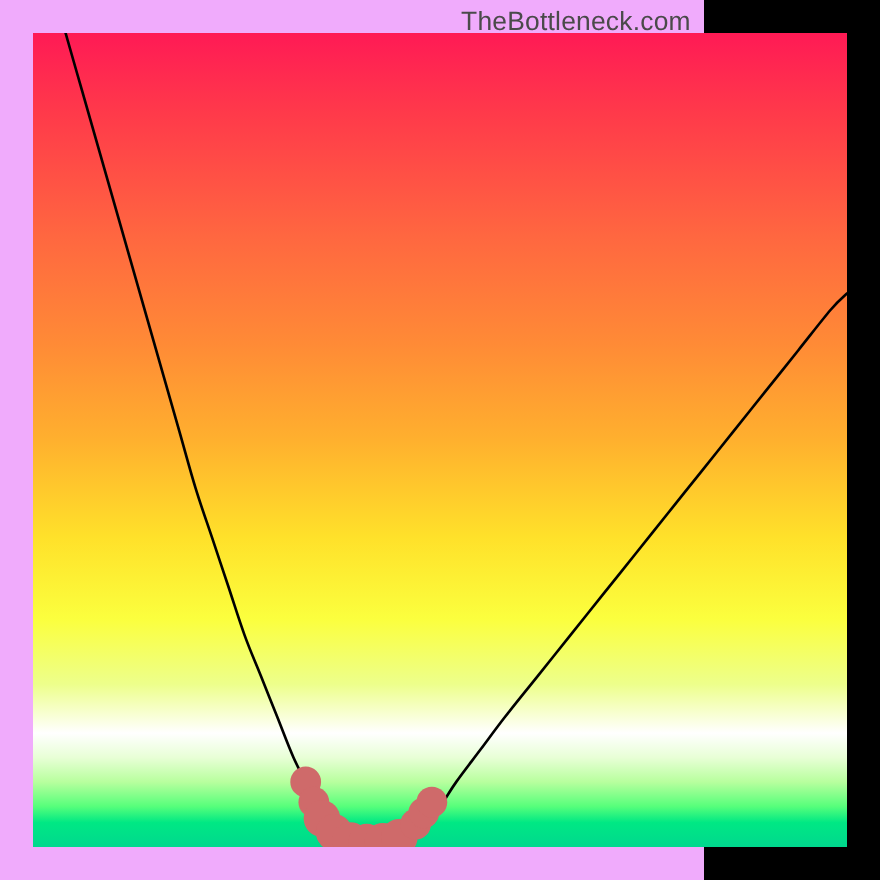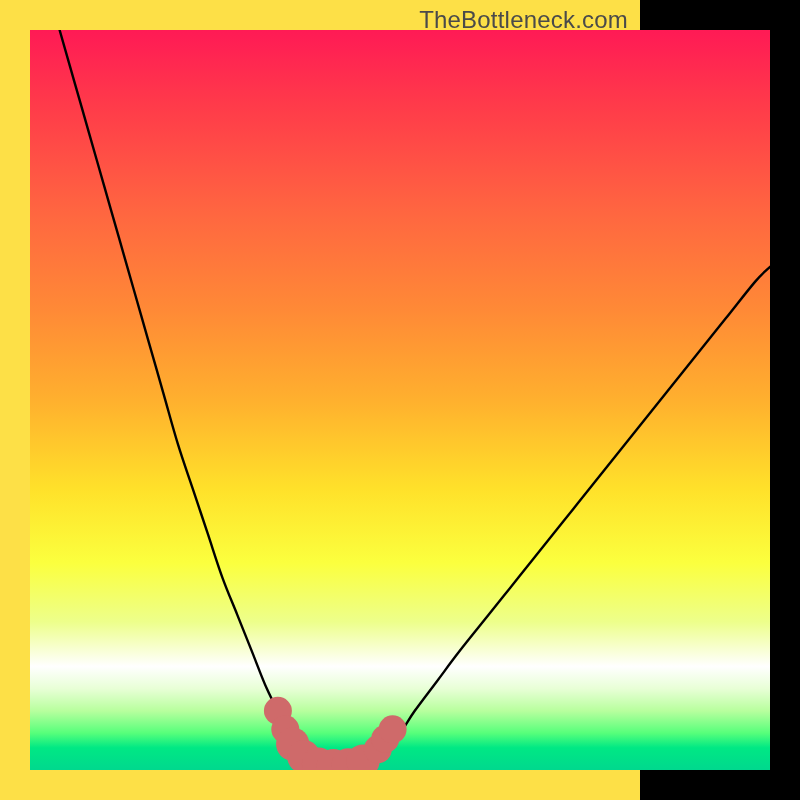--- a/index.html
+++ b/index.html
@@ -8,21 +8,21 @@
     width: 800px;
     height: 800px;
     overflow: hidden;
     background: #000;
     font-family: Arial, Helvetica, sans-serif;
   }
   .frame {
     position: relative;
     width: 640px;
     height: 800px;
-    background: #fde047;
+    background: #f0abfc;
   }
   .plot-area {
     position: absolute;
     left: 30px;
     top: 30px;
     width: 740px;
     height: 740px;
     background: linear-gradient(to bottom,
       #ff1a55 0%,
       #ff3a4a 10%,

